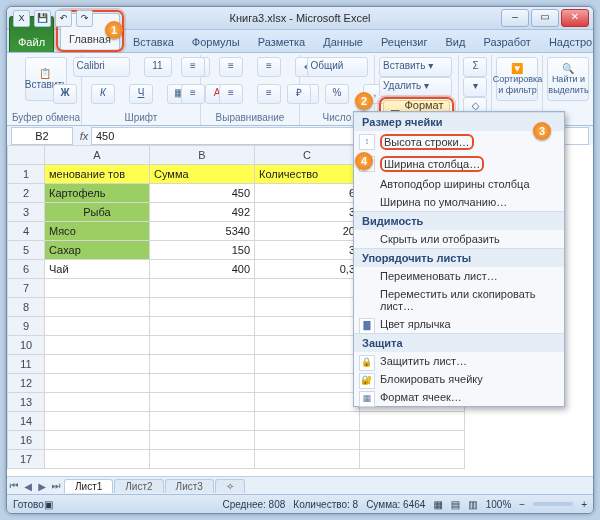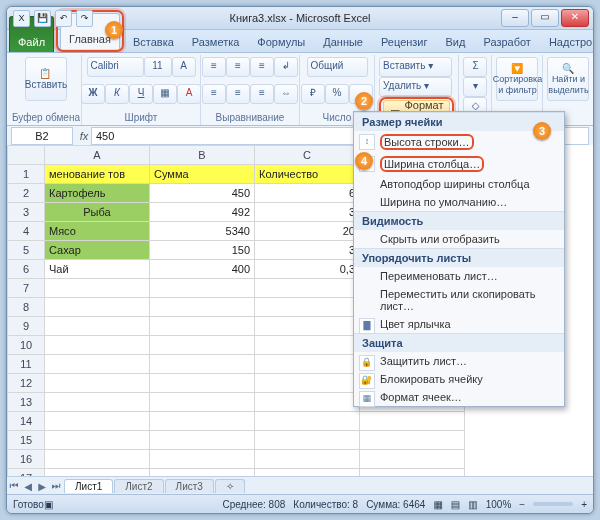--- a/index.html
+++ b/index.html
@@ -12,21 +12,21 @@
   .winbtn.cl{background:linear-gradient(#f2a0a0,#d94040);color:#fff;border-color:#b33}
   .leftgrp{display:flex;align-items:center;gap:4px;margin-left:6px;z-index:2}
   .qat{width:15px;height:15px;border:1px solid #a9c3dd;border-radius:2px;background:#eaf2fb;text-align:center;line-height:14px;font-size:9px}
   .tabs{height:22px;display:flex;align-items:flex-end;padding-left:2px;background:linear-gradient(#dceafb,#cfe0f3);border-bottom:1px solid #a7c0dd}
   .tab{padding:19px 8px 4px;font-size:11px;color:#35537a;border:1px solid transparent;border-bottom:none;border-radius:3px 3px 0 0;cursor:default}
   .tab.file{background:linear-gradient(#2f7b2e,#3b973a);color:#fff;border-color:#256324;margin-right:2px}
   .tab.active{background:#f3f7fc;border-color:#a9c1dd;color:#3b3b3b}
   .ribbon{height:70px;background:#f1f6fc;border-bottom:1px solid #aac1dd;display:flex;align-items:stretch;padding:2px 4px 0;position:relative}
   .grp{border-right:1px solid #cfdced;display:flex;flex-direction:column;justify-content:space-between;align-items:center;padding:2px 4px 0;font-size:10px;color:#3c5b87}
   .grp .lbl{font-size:10px;color:#5a7399;padding:1px 0 2px;white-space:nowrap}
-  .iconbox{display:flex;gap:0;align-items:center}
+  .iconbox{display:flex;gap:14px;align-items:center}
   .btn{border:1px solid #cdd9ea;border-radius:3px;background:linear-gradient(#fbfdff,#e8f0fb);min-width:18px;height:18px;line-height:16px;text-align:center;font-size:10px;padding:0 2px}
   .btn.big{height:42px;width:36px;display:flex;flex-direction:column;align-items:center;justify-content:center;font-size:10px;line-height:11px}
   .hot{border:2px solid #e2512b;border-radius:7px;box-shadow:0 0 0 2px rgba(226,81,43,.25);padding:1px 2px;display:inline-flex;align-items:center}
   .callout{position:absolute;width:18px;height:18px;border-radius:50%;background:radial-gradient(#ffb048,#e77314);color:#fff;font-weight:bold;font-size:11px;display:flex;align-items:center;justify-content:center;box-shadow:0 1px 2px rgba(0,0,0,.4);z-index:50}
   .editbar{height:20px;background:#ecf3fb;border-bottom:1px solid #bcd0e6;display:flex;align-items:center;font-size:11px}
   .nbox{width:60px;border:1px solid #b9cde4;background:#fff;margin:0 4px;text-align:center;height:16px;line-height:16px}
   .fxl{width:14px;text-align:center;font-style:italic;color:#555}
   .fbox{flex:1;border:1px solid #b9cde4;background:#fff;margin-right:4px;height:16px;line-height:16px;padding-left:4px}
   .sheet{position:absolute;left:0;right:0;top:138px;bottom:36px;background:#fff;overflow:hidden}
   .grid{border-collapse:collapse;width:auto}
@@ -69,22 +69,22 @@
       <div class="winbtn cl">✕</div>
     </div>
   </div>
 
   <div class="tabs">
     <div class="tab file">Файл</div>
     <span class="hot" style="position:relative">
       <div class="tab active">Главная</div>
     </span>
     <div class="tab">Вставка</div>
+    <div class="tab">Формулы</div>
     <div class="tab">Разметка</div>
-    <div class="tab">Формулы</div>
     <div class="tab">Данные</div>
     <div class="tab">Рецензиг</div>
     <div class="tab">Вид</div>
     <div class="tab">Разработ</div>
     <div class="tab">Надстрой</div>
 
   </div>
 
   <div class="ribbon">
     <div class="grp" style="width:62px">
@@ -273,27 +273,20 @@
           </tr>
       <tr>
             <th class="rh">13</th>
             <td></td>
             <td></td>
             <td></td>
             <td></td>
           </tr>
       <tr>
             <th class="rh">14</th>
-            <td></td>
-            <td></td>
-            <td></td>
-            <td></td>
-          </tr>
-      <tr>
-            <th class="rh">15</th>
             <td></td>
             <td></td>
             <td></td>
             <td></td>
           </tr>
       <tr>
             <th class="rh">16</th>
             <td></td>
             <td></td>
             <td></td>

